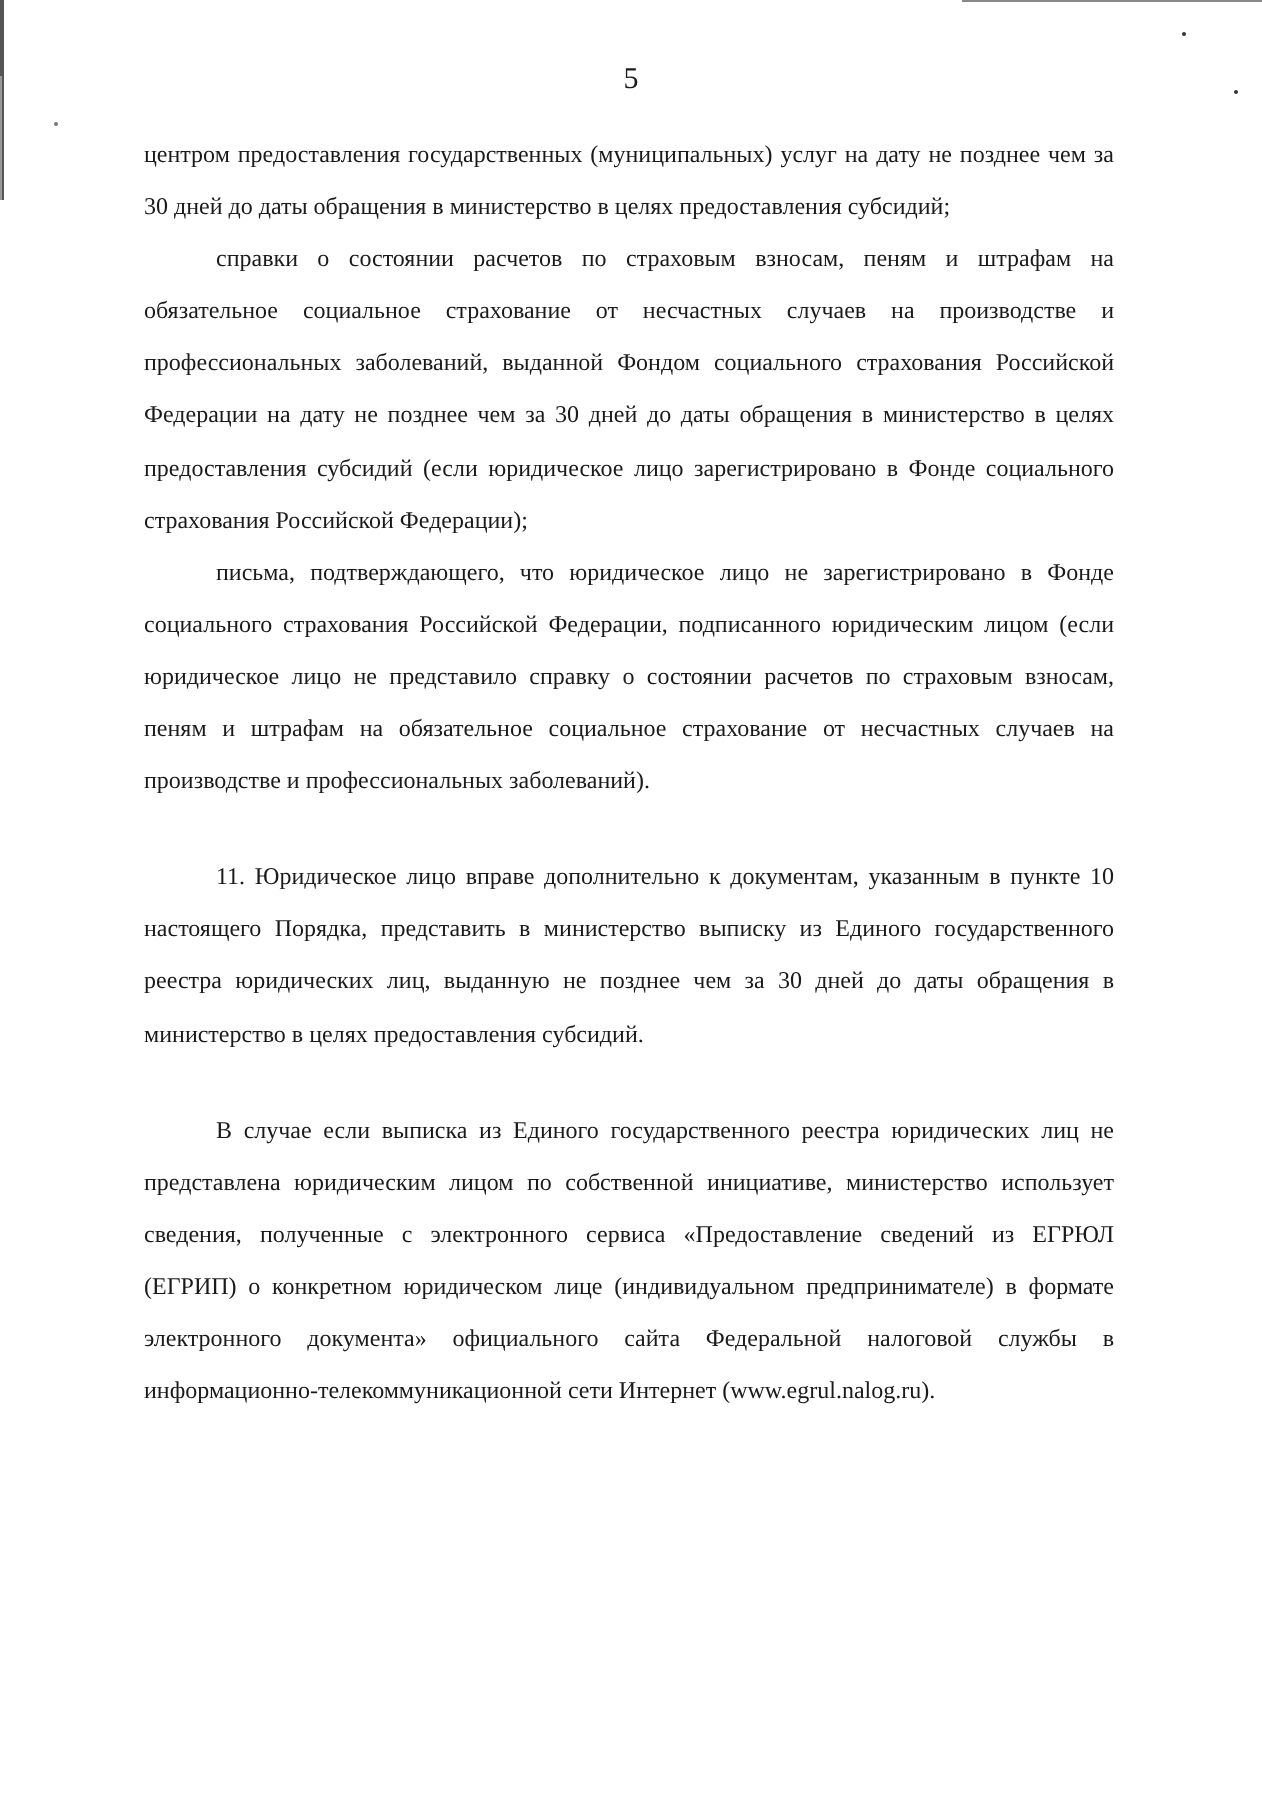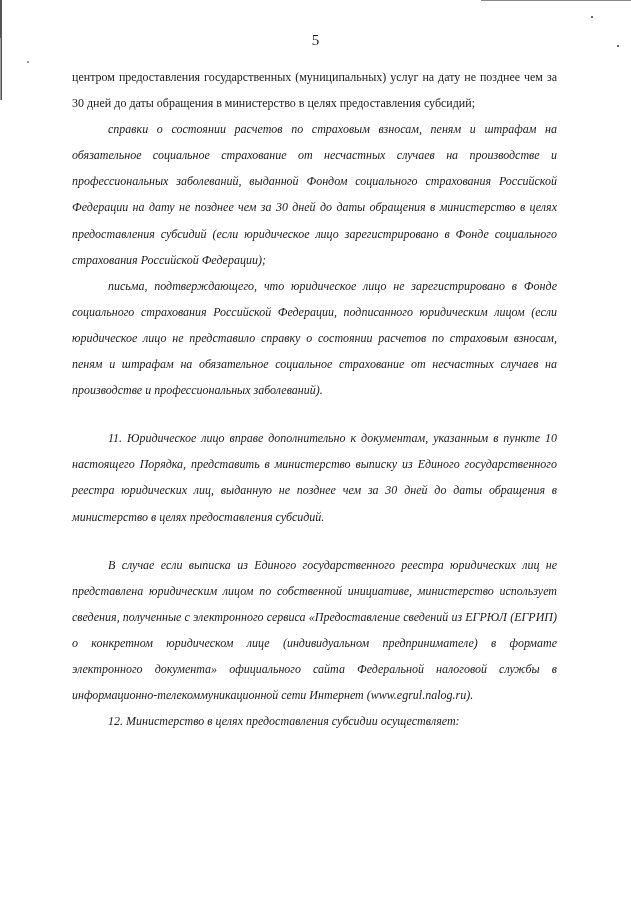--- a/index.html
+++ b/index.html
@@ -56,21 +56,20 @@
       font-size: 12px;
       line-height: 26.1px;
     }
     .para {
       margin: 0;
       text-align: justify;
       text-align-last: left;
     }
     .indent {
       text-indent: 36px;
-      font-style: italic;
     }
     .gap {
       margin-top: 22px;
     }
   </style>
 </head>
 <body>
 
 <div class="scan-edge-left"></div>
 <div class="scan-edge-left2"></div>
@@ -80,14 +79,13 @@
 <div class="speck" style="left:27px; top:61px; background:#777;"></div>
 
 <div class="page-number">5</div>
 
 <div class="content">
   <p class="para">центром предоставления государственных (муниципальных) услуг на дату не позднее чем за 30 дней до даты обращения в министерство в целях предоставления субсидий;</p>
   <p class="para indent">справки о состоянии расчетов по страховым взносам, пеням и штрафам на обязательное социальное страхование от несчастных случаев на производстве и профессиональных заболеваний, выданной Фондом социального страхования Российской Федерации на дату не позднее чем  за 30 дней до даты обращения в министерство в целях предоставления субсидий (если юридическое лицо зарегистрировано  в Фонде социального страхования Российской Федерации);</p>
   <p class="para indent">письма, подтверждающего, что юридическое лицо не зарегистрировано в Фонде социального страхования Российской Федерации, подписанного юридическим лицом (если юридическое лицо не представило справку о состоянии расчетов по страховым взносам, пеням и штрафам на обязательное социальное страхование от несчастных случаев на производстве и профессиональных заболеваний).</p>
   <p class="para indent gap">11. Юридическое лицо вправе дополнительно к документам, указанным в пункте 10 настоящего Порядка, представить в министерство выписку из Единого государственного реестра юридических лиц, выданную не позднее чем за 30 дней до даты обращения в министерство в целях предоставления субсидий.</p>
   <p class="para indent gap">В случае если выписка из Единого государственного реестра юридических лиц не представлена юридическим лицом по собственной инициативе, министерство использует сведения, полученные с электронного сервиса «Предоставление сведений из ЕГРЮЛ (ЕГРИП) о конкретном юридическом лице (индивидуальном предпринимателе) в формате электронного документа» официального сайта Федеральной налоговой службы в информационно-телекоммуникационной сети Интернет (www.egrul.nalog.ru).</p>
-  <p class="para indent">12. Министерство в целях предоставления субсидии осуществляет:</p>
 </div>
 
 </body></html>

